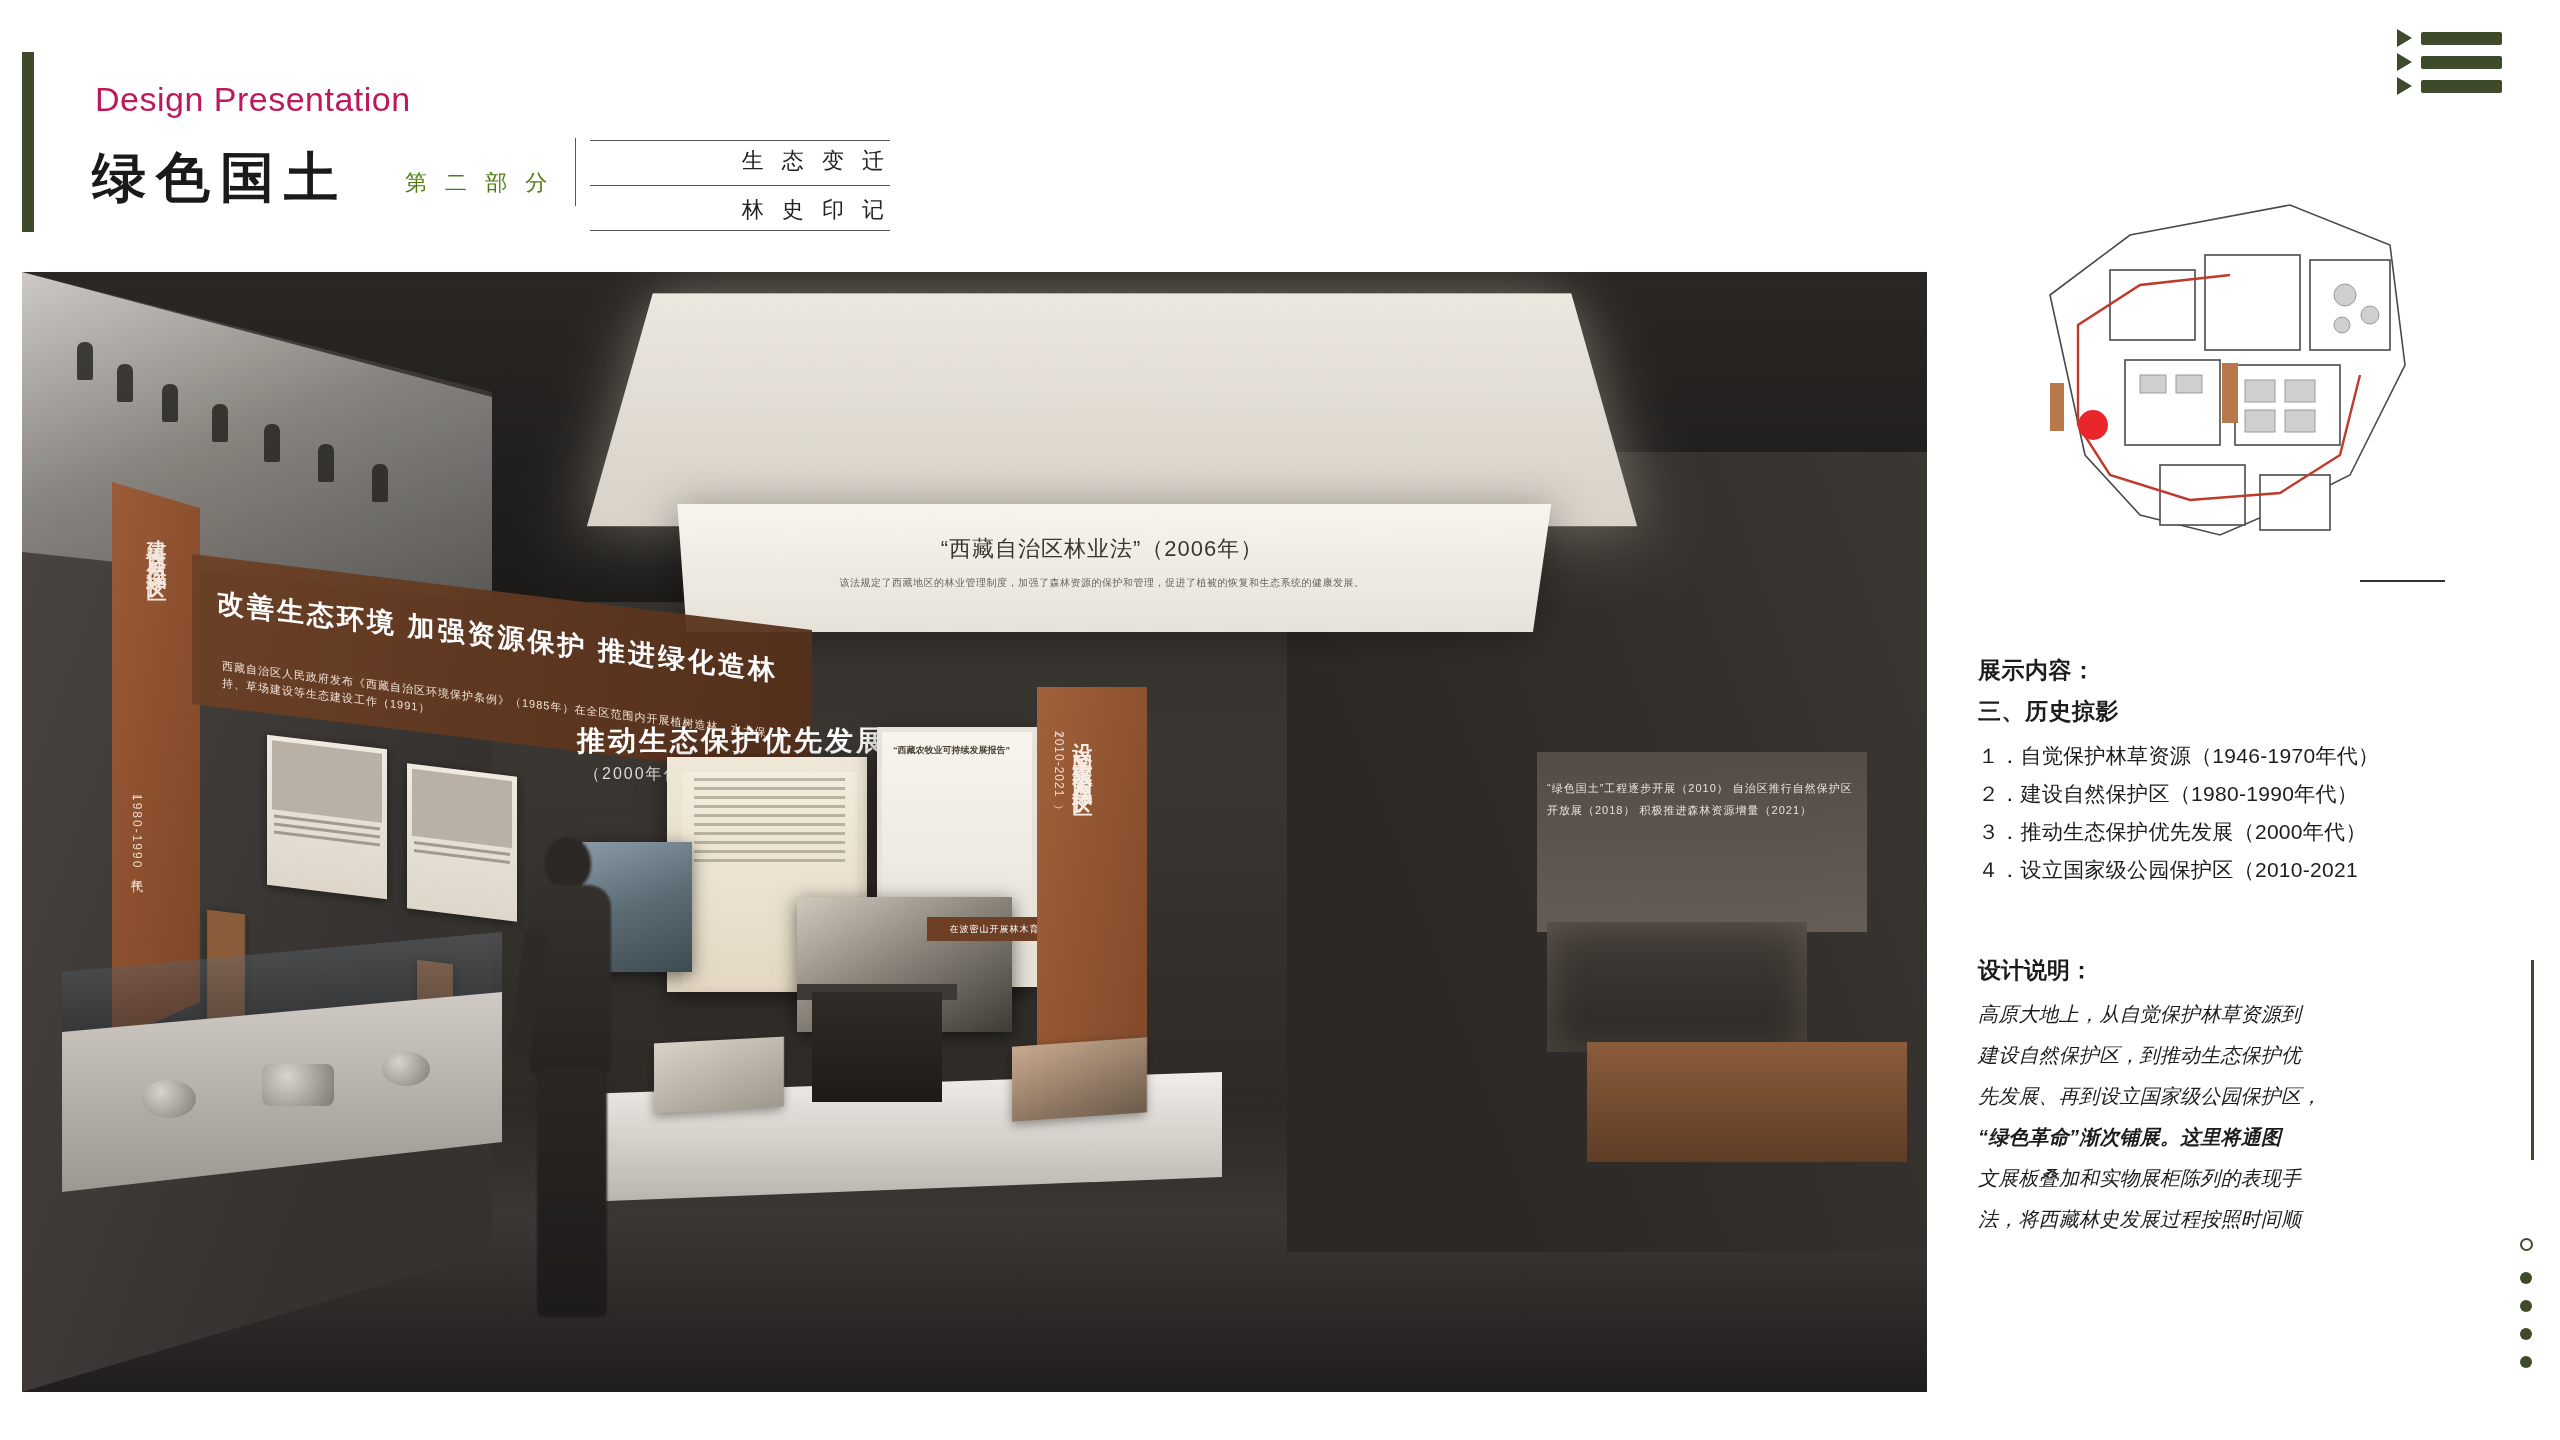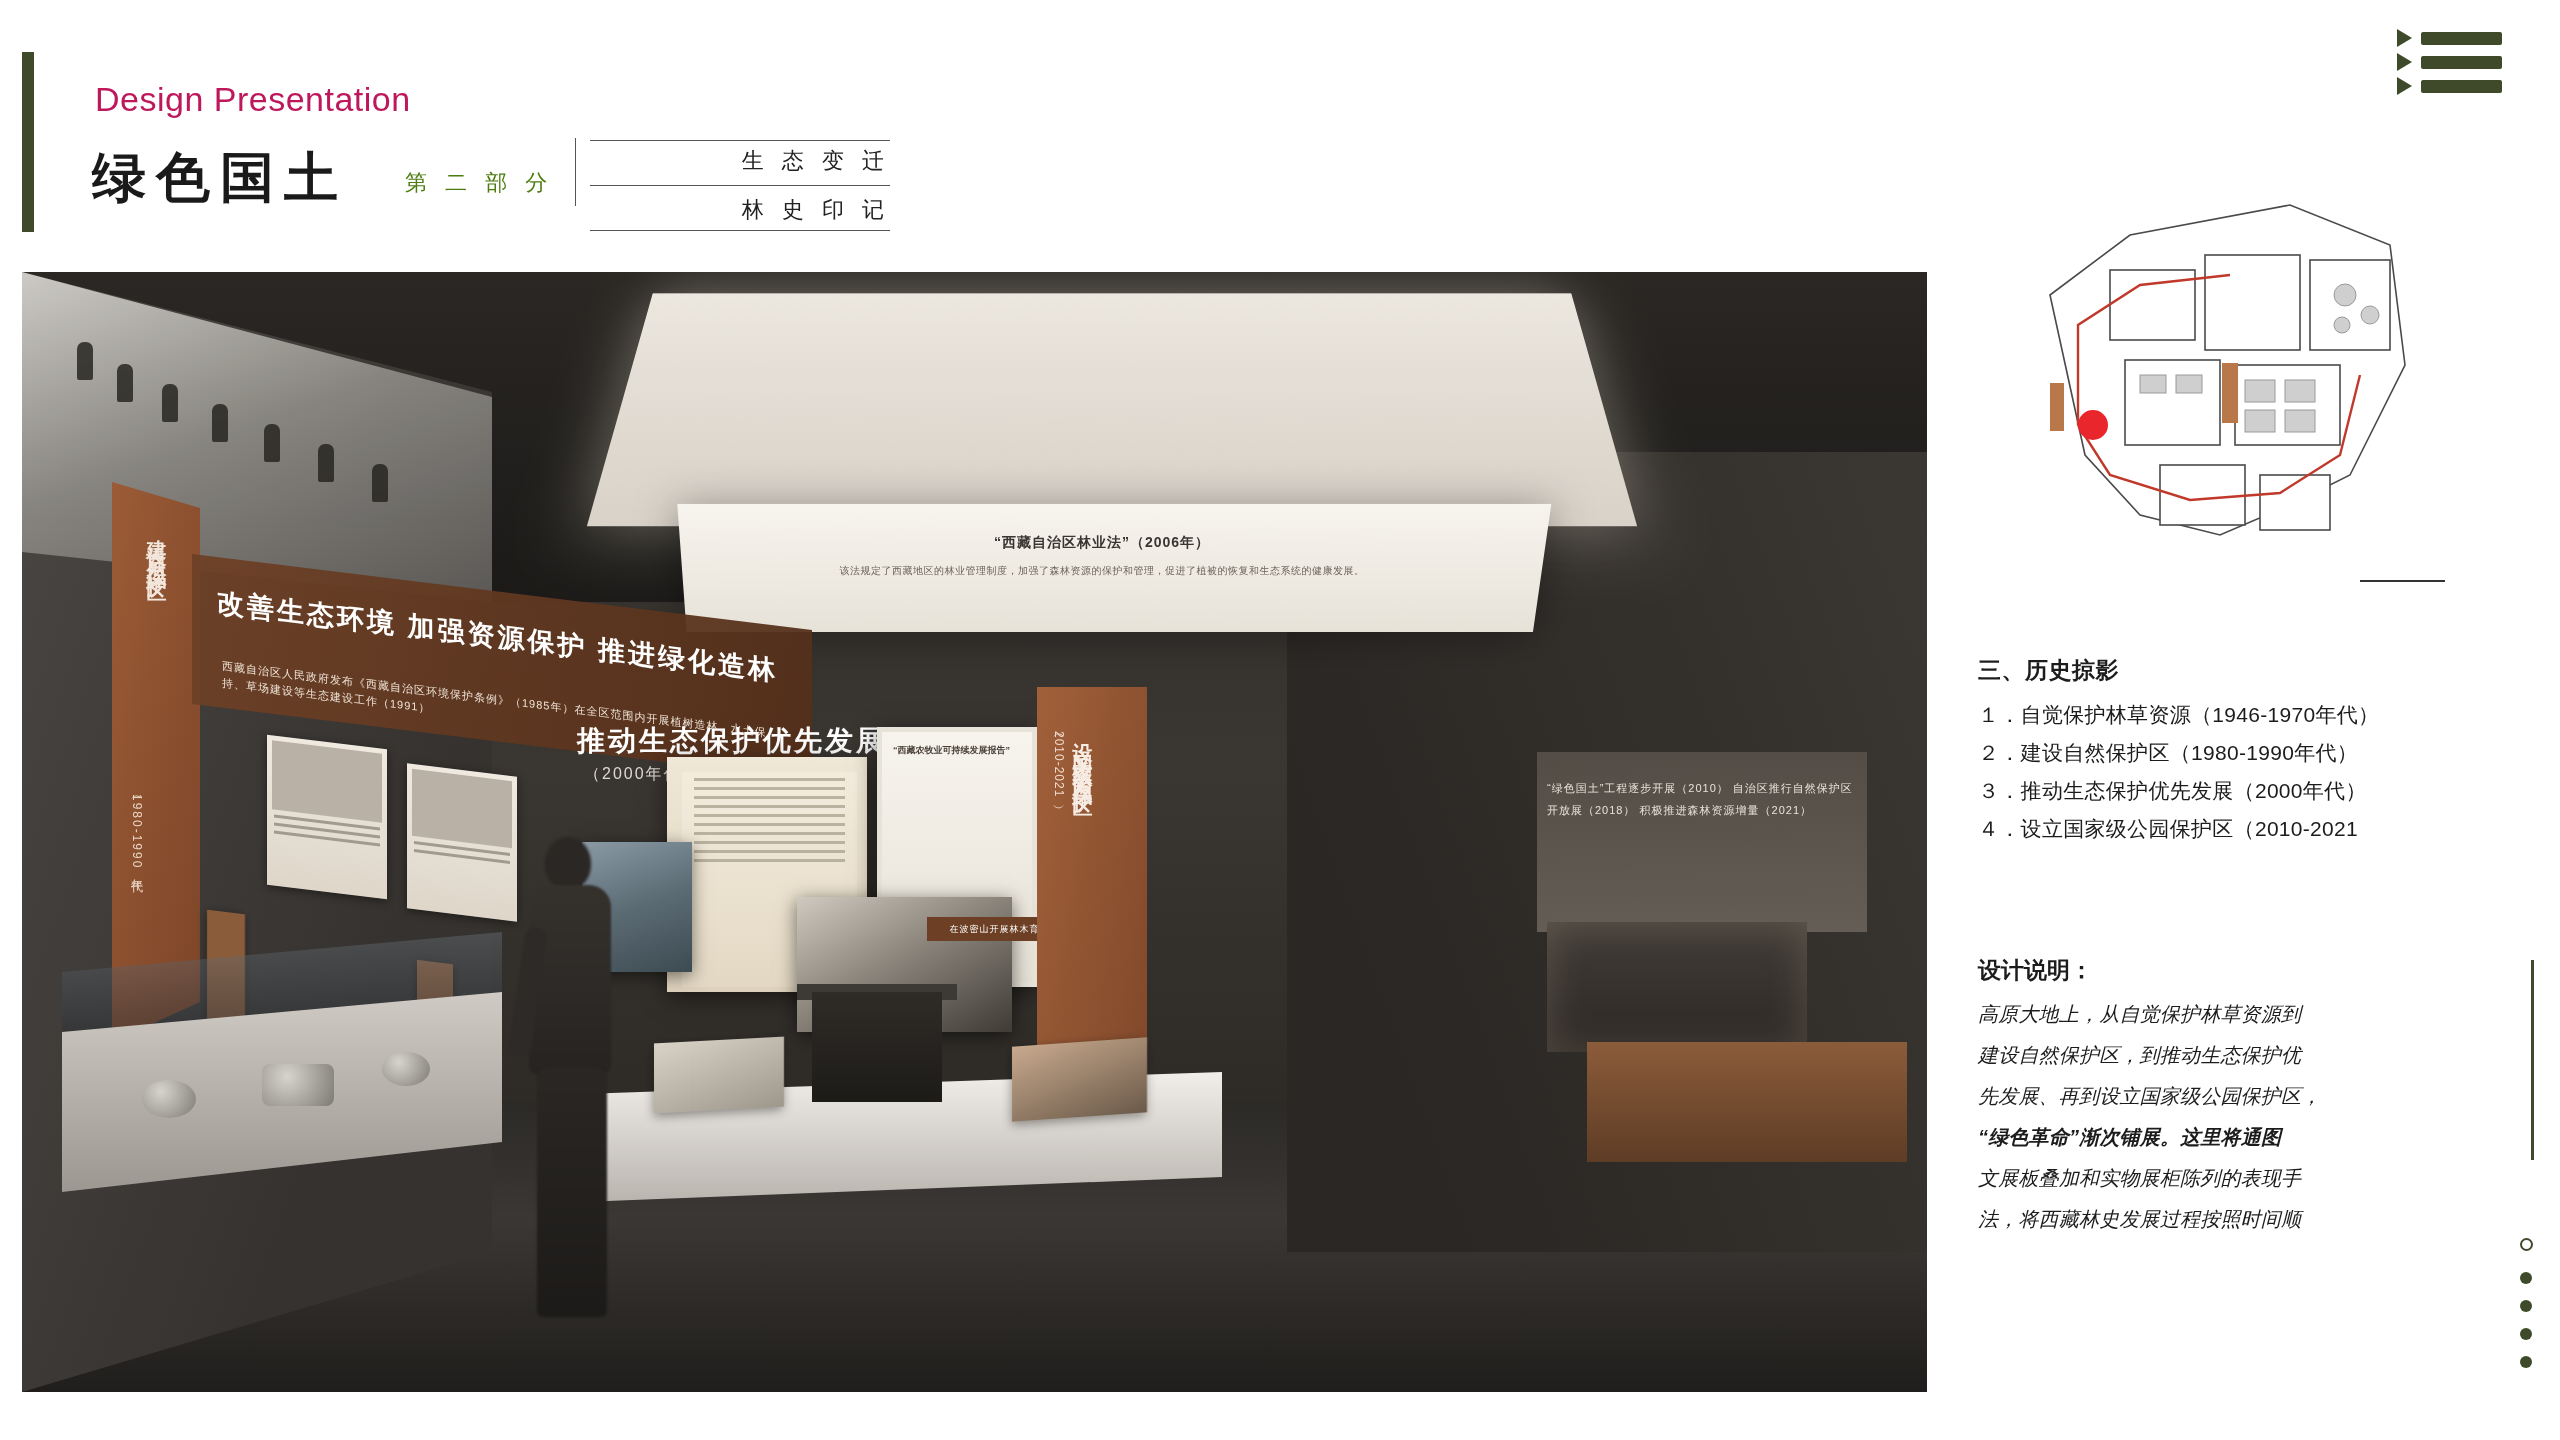--- a/index.html
+++ b/index.html
@@ -147,21 +147,21 @@
     transform: perspective(700px) rotateX(-10deg) skewX(-2deg);
     box-shadow: 0 4px 40px rgba(0,0,0,.35);
   }
   #sky-caption {
     position: absolute;
     left: 700px; top: 262px; width: 760px;
     text-align: center;
     color: #3a3530;
     pointer-events: none;
   }
-  #sky-caption .t1 { font-size: 14px; font-weight: bold; letter-spacing: 1px; text-align: center; }
+  #sky-caption .t1 { font-size: 22px; font-weight: normal; letter-spacing: 1px; text-align: center; }
   #sky-caption .t2 { font-size: 10px; margin-top: 12px; color: #6b645c; letter-spacing: .5px; }
 
   #backwall {
     position: absolute; left: 0; top: 200px; width: 100%; height: 720px;
     background: linear-gradient(180deg,#302d29 0%, #3a3632 40%, #2b2824 100%);
   }
   #floor {
     position: absolute; left: 0; top: 830px; width: 100%; height: 290px;
     background: linear-gradient(180deg,#2c2a27 0%, #3a3734 40%, #201e1c 100%);
   }
@@ -597,20 +597,21 @@
     <g fill="#b8784a">
       <rect x="232" y="188" width="16" height="60"></rect>
       <rect x="60" y="208" width="14" height="48"></rect>
     </g>
   </svg>
   <div id="plan-dot"></div>
   <div id="plan-scale"></div>
 </div>
 
 <div id="content-block">
+  <div class="ct-head">展示内容：</div>
   <div class="ct-head">三、历史掠影</div>
   <div class="ct-item">１．自觉保护林草资源（1946-1970年代）</div>
   <div class="ct-item">２．建设自然保护区（1980-1990年代）</div>
   <div class="ct-item">３．推动生态保护优先发展（2000年代）</div>
   <div class="ct-item">４．设立国家级公园保护区（2010-2021</div>
 </div>
 
 <div id="design-block">
   <div id="design-head">设计说明：</div>
   <div id="design-body">

